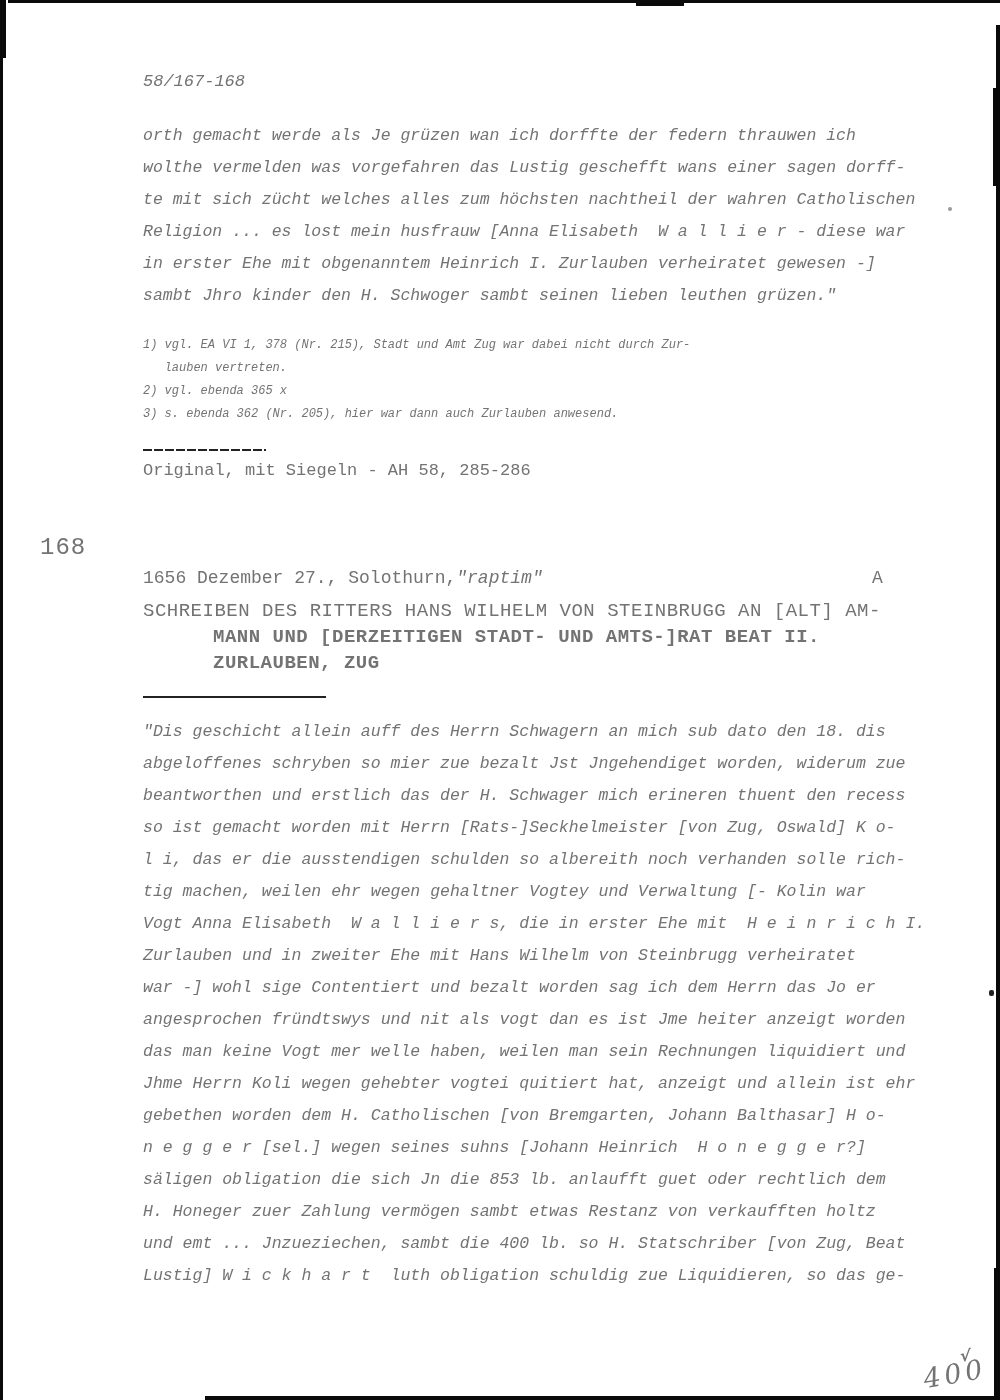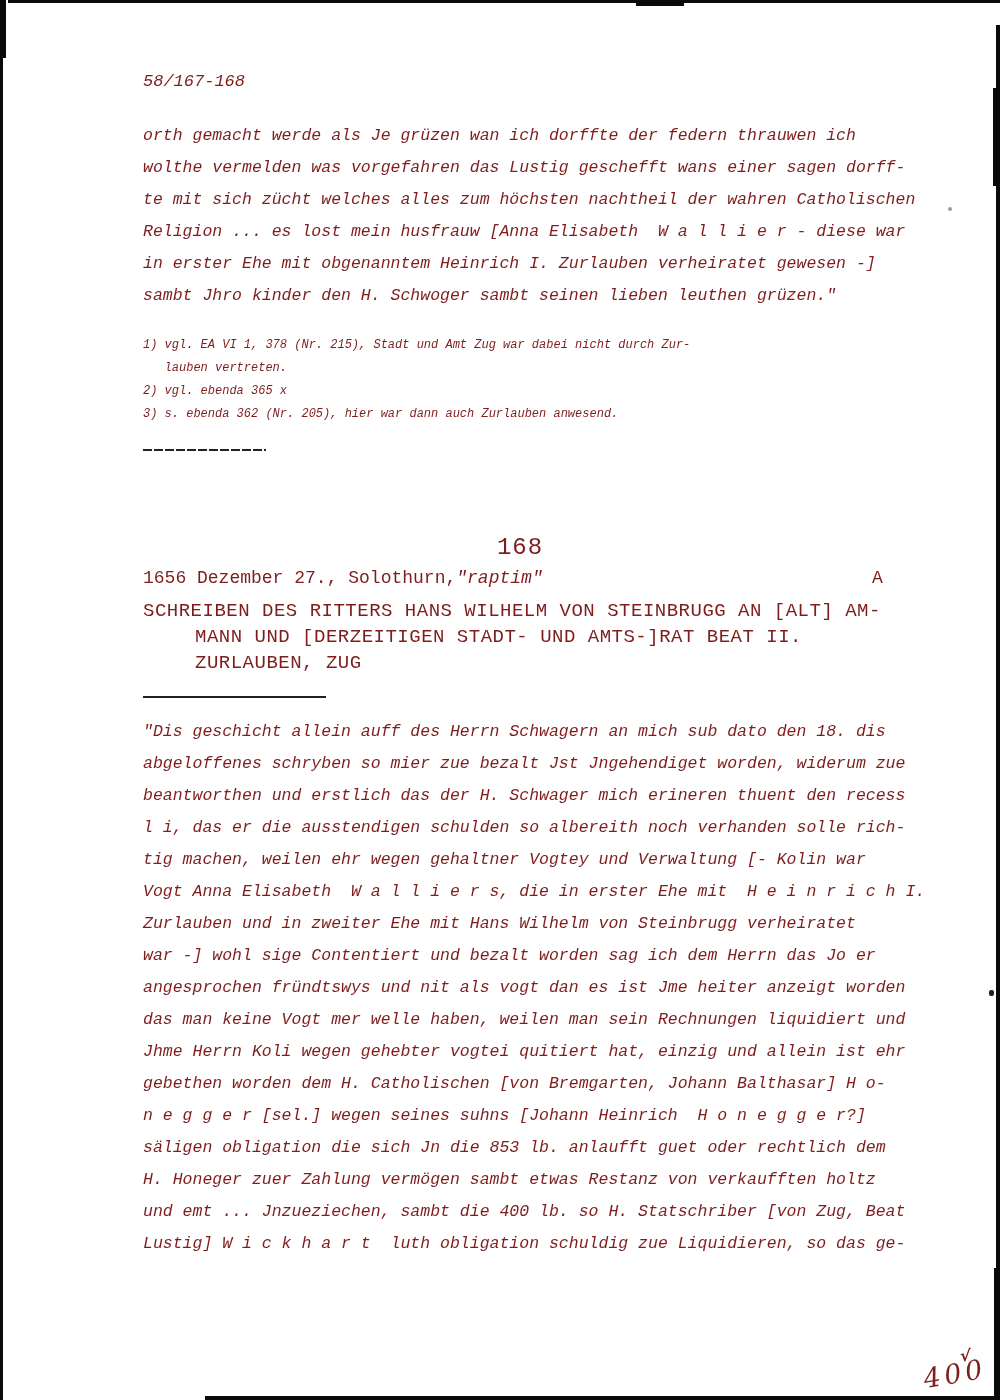--- a/index.html
+++ b/index.html
@@ -1,20 +1,20 @@
 <!DOCTYPE html>
 <html><head>
 <meta charset="utf-8">
 <style>
   html,body { margin:0; padding:0; background:#e8e8e8; }
   .page {
     position:relative; width:1000px; height:1400px;
     background:#ffffff; overflow:hidden;
     font-family:"Liberation Mono","DejaVu Sans Mono",monospace;
-    color:#7f1d1d;
+    color:#737373;
   }
   .line { white-space:pre; }
 
   
   .b-top    { position:absolute; left:8px;  top:0;     width:992px; height:3px; background:#0a0a0a; }
   .b-top2   { position:absolute; left:636px; top:0;    width:48px;  height:6px; background:#0a0a0a; }
   .b-left   { position:absolute; left:0;   top:0;      width:3px;   height:1400px; background:#0a0a0a; }
   .b-left2  { position:absolute; left:0;   top:0;      width:6px;   height:58px;   background:#0a0a0a; }
   .b-right  { position:absolute; left:996px; top:25px; width:4px;   height:1375px; background:#0a0a0a; }
   .b-right2 { position:absolute; left:993px; top:88px; width:7px;   height:98px;   background:#0a0a0a; }
@@ -28,29 +28,29 @@
   .q1 { position:absolute; left:143px; top:120px; font-size:16.5px; font-style:italic; line-height:32px; }
   .fn { position:absolute; left:143px; top:334px; font-size:12px;   font-style:italic; line-height:23px; }
 
   .rule { position:absolute; height:2px; background:#222; }
   .rule1 { left:143px; top:449px; width:123px;
            background:repeating-linear-gradient(90deg,#222 0 9px,rgba(0,0,0,0) 9px 11px); }
   .rule2 { left:143px; top:696px; width:183px; }
 
   .src { position:absolute; left:143px; top:461px; font-size:17px; }
 
-  .entry-num { position:absolute; left:40px; top:534px; width:960px; text-align:center;
+  .entry-num { position:absolute; left:40px; top:534px; width:960px; 
                font-size:24px; letter-spacing:1px; }
 
   .dateline { position:absolute; left:143px; top:568px; font-size:18px; white-space:pre; }
   .dateline .it { font-style:italic; }
   .marg-a { position:absolute; left:872px; top:568px; font-size:18px; }
 
   .title { position:absolute; left:143px; top:598px; font-size:19px; letter-spacing:0.5px; line-height:26px; }
-  .title .tind { margin-left:52px; }
+  .title .tind { margin-left:70px;font-weight:bold; }
 
   .q2 { position:absolute; left:143px; top:716px; font-size:16.5px; font-style:italic; line-height:32px; }
 
   .check   { position:absolute; left:960px; top:1346px; font-size:16px; font-weight:bold;
              font-family:"DejaVu Sans",sans-serif; }
   .handnum { position:absolute; left:923px; top:1358px; font-size:27px; font-style:italic;
              font-family:"DejaVu Serif",serif; letter-spacing:4px; transform:rotate(-10deg); }
 </style>
 </head>
 <body>
@@ -81,46 +81,48 @@
 
   <div class="fn">
     <div class="line">1) vgl. EA VI 1, 378 (Nr. 215), Stadt und Amt Zug war dabei nicht durch Zur-</div>
     <div class="line">   lauben vertreten.</div>
     <div class="line">2) vgl. ebenda 365 x</div>
     <div class="line">3) s. ebenda 362 (Nr. 205), hier war dann auch Zurlauben anwesend.</div>
   </div>
 
   <div class="rule rule1"></div>
 
+  <div class="src">Original, mit Siegeln  -  AH 58, 285-286</div>
 
   <div class="entry-num">168</div>
 
   <div class="dateline"><span>1656 Dezember 27., Solothurn,</span><span class="it">"raptim"</span></div>
   <div class="marg-a">A</div>
 
   <div class="title">
     <div class="line">SCHREIBEN DES RITTERS HANS WILHELM VON STEINBRUGG AN [ALT] AM-</div>
     <div class="line tind">MANN UND [DERZEITIGEN STADT- UND AMTS-]RAT BEAT II.</div>
     <div class="line tind">ZURLAUBEN, ZUG</div>
   </div>
 
   <div class="rule rule2"></div>
 
   <div class="q2">
     <div class="line">"Dis geschicht allein auff des Herrn Schwagern an mich sub dato den 18. dis</div>
     <div class="line">abgeloffenes schryben so mier zue bezalt Jst Jngehendiget worden, widerum zue</div>
     <div class="line">beantworthen und erstlich das der H. Schwager mich erineren thuent den recess</div>
+    <div class="line">so ist gemacht worden mit Herrn [Rats-]Seckhelmeister [von Zug, Oswald] K o-</div>
     <div class="line">l i, das er die ausstendigen schulden so albereith noch verhanden solle rich-</div>
     <div class="line">tig machen, weilen ehr wegen gehaltner Vogtey und Verwaltung [- Kolin war</div>
     <div class="line">Vogt Anna Elisabeth  W a l l i e r s, die in erster Ehe mit  H e i n r i c h I.</div>
     <div class="line">Zurlauben und in zweiter Ehe mit Hans Wilhelm von Steinbrugg verheiratet</div>
     <div class="line">war -] wohl sige Contentiert und bezalt worden sag ich dem Herrn das Jo er</div>
     <div class="line">angesprochen fründtswys und nit als vogt dan es ist Jme heiter anzeigt worden</div>
     <div class="line">das man keine Vogt mer welle haben, weilen man sein Rechnungen liquidiert und</div>
-    <div class="line">Jhme Herrn Koli wegen gehebter vogtei quitiert hat, einzig und allein ist ehr</div>
+    <div class="line">Jhme Herrn Koli wegen gehebter vogtei quitiert hat, anzeigt und allein ist ehr</div>
     <div class="line">gebethen worden dem H. Catholischen [von Bremgarten, Johann Balthasar] H o-</div>
     <div class="line">n e g g e r [sel.] wegen seines suhns [Johann Heinrich  H o n e g g e r?]</div>
     <div class="line">säligen obligation die sich Jn die 853 lb. anlaufft guet oder rechtlich dem</div>
     <div class="line">H. Honeger zuer Zahlung vermögen sambt etwas Restanz von verkaufften holtz</div>
     <div class="line">und emt ... Jnzueziechen, sambt die 400 lb. so H. Statschriber [von Zug, Beat</div>
     <div class="line">Lustig] W i c k h a r t  luth obligation schuldig zue Liquidieren, so das ge-</div>
   </div>
 
   <div class="check">√</div>
   <div class="handnum">400</div>

